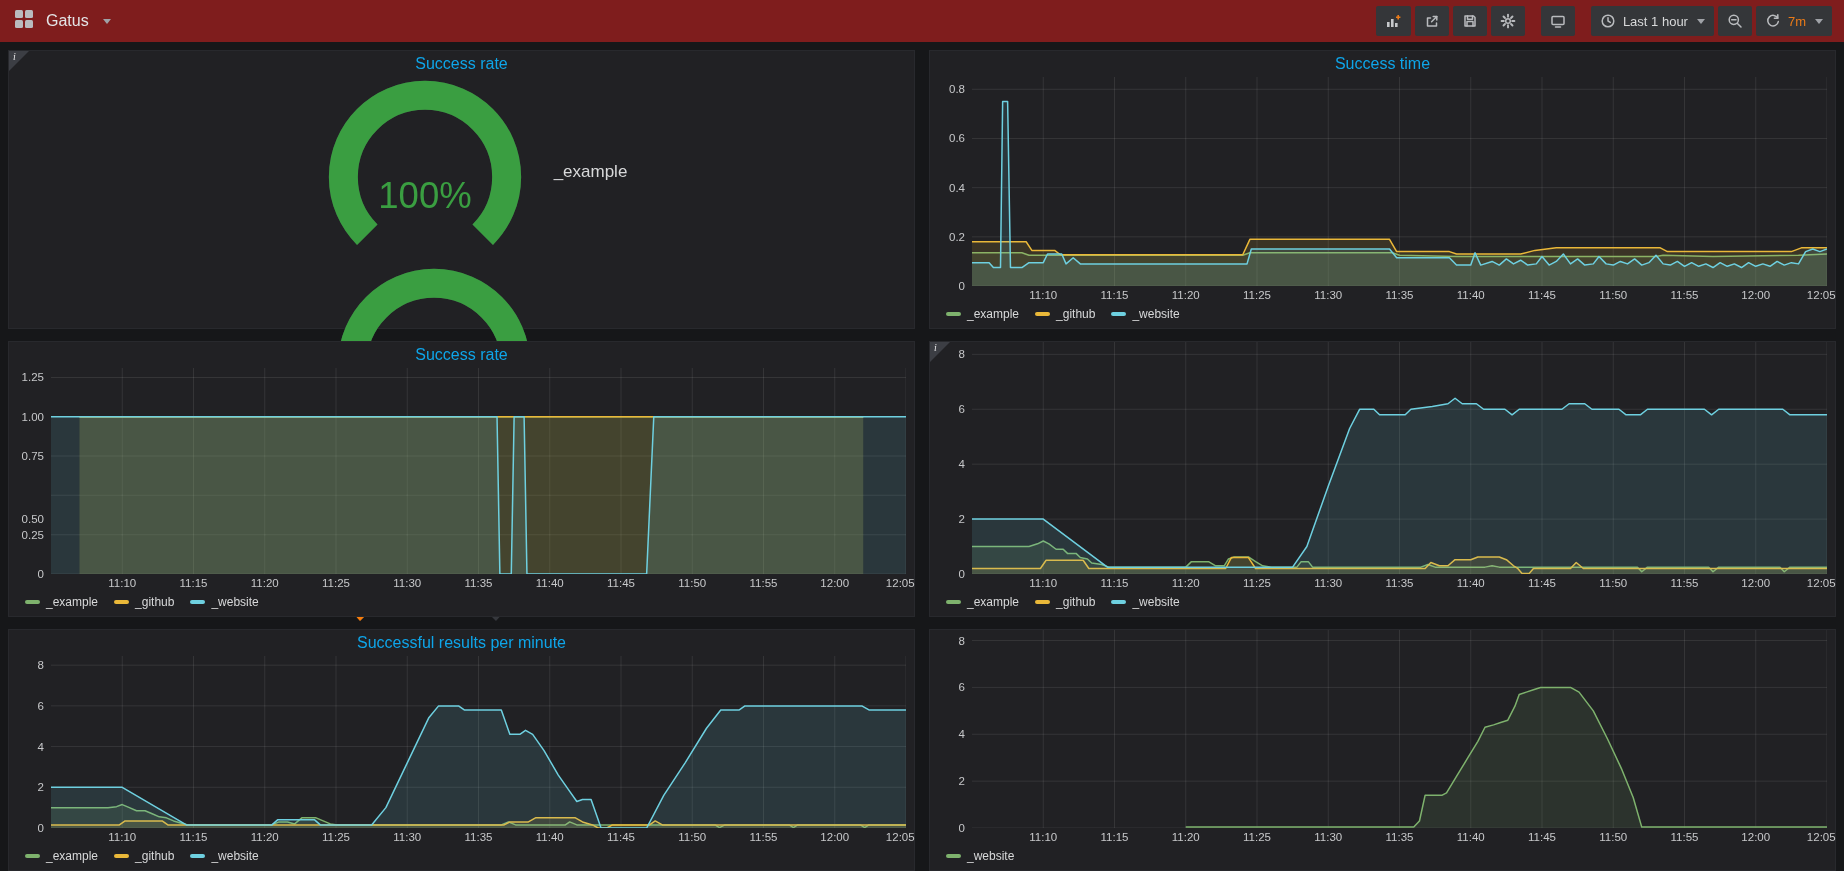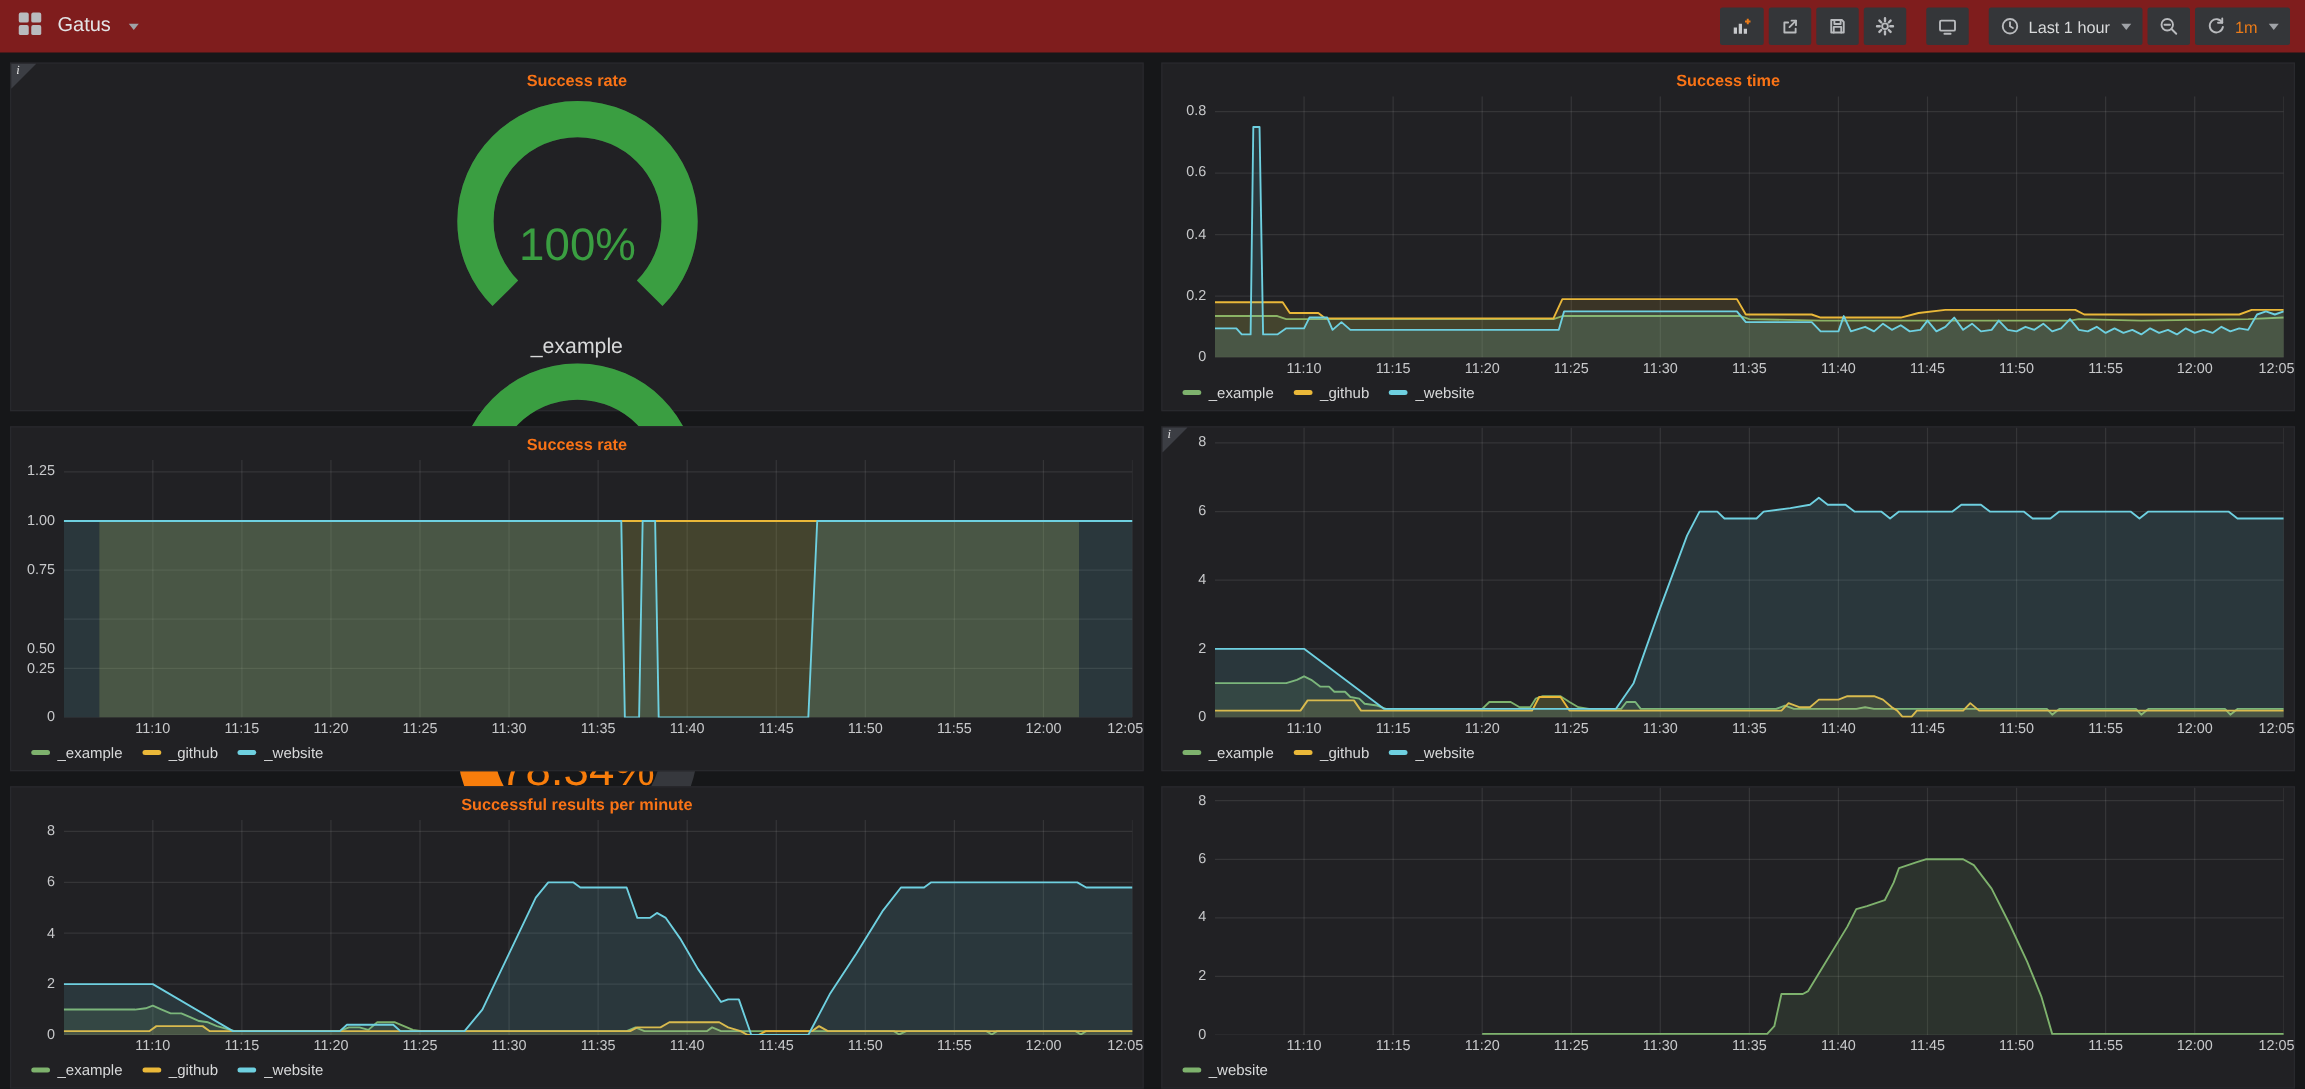--- a/index.html
+++ b/index.html
@@ -15,42 +15,42 @@
   .tool-btn { height:30px; min-width:34px; background:#343639; border-radius:2px; border:none; display:flex; align-items:center; justify-content:center; gap:7px; padding:0 9px; color:#d8d9da; font-size:13px; cursor:pointer; font-family:inherit; }
   .tool-btn svg { display:block; }
   .grp-gap { width:8px; }
   .interval { color:#eb7b18; font-weight:500; }
   .icon-stroke { stroke:#b9bbbe; fill:none; stroke-width:1.5; stroke-linecap:round; stroke-linejoin:round; }
   .icon-fill { fill:#b9bbbe; }
 
   
   .dashboard { padding:8px; display:grid; grid-template-columns:1fr 1fr; grid-template-rows:279px 276px 242px; gap:12px 14px; }
   .panel { background:#212124; border:1px solid #28292d; position:relative; display:flex; flex-direction:column; min-height:0; }
-  .panel-header { height:26px; flex:none; display:flex; align-items:center; justify-content:center; font-size:13px; font-weight:700; color:#f97316; cursor:pointer; }
+  .panel-header { height:26px; flex:none; display:flex; align-items:center; justify-content:center; font-size:16px; font-weight:400; color:#0ea5e9; cursor:pointer; }
   .panel-body { flex:1; min-height:0; display:flex; flex-direction:column; padding:0 8px 4px; }
   .corner-info { position:absolute; top:0; left:0; width:0; height:0; border-top:20px solid #3c3e44; border-right:20px solid transparent; cursor:pointer; z-index:2; }
   .corner-info span { position:absolute; top:-20px; left:4px; font-size:10px; font-style:italic; font-family:"Liberation Serif", serif; color:#e8e8e8; }
 
   
   .plot-row { flex:1; display:flex; min-height:0; }
   .y-axis { width:34px; flex:none; position:relative; }
   .y-axis span { position:absolute; right:7px; transform:translateY(-50%); font-size:11.5px; color:#c7c8ca; white-space:nowrap; }
   .plot { flex:1; position:relative; min-width:0; }
   .plot svg { position:absolute; inset:0; width:100%; height:100%; }
   .grid-line { stroke:rgba(255,255,255,0.09); stroke-width:1; vector-effect:non-scaling-stroke; }
   .x-axis { position:relative; height:18px; flex:none; margin-left:34px; }
   .x-axis span { position:absolute; top:3px; transform:translateX(-50%); font-size:11.5px; color:#c7c8ca; white-space:nowrap; }
   .x-axis span.last { transform:translateX(-70%); }
   .legend { height:20px; flex:none; display:flex; align-items:center; gap:16px; padding-left:8px; }
   .legend-item { display:flex; align-items:center; gap:6px; font-size:12px; color:#d8d9da; cursor:pointer; }
   .swatch { width:15px; height:4px; border-radius:2px; display:inline-block; }
 
   
   .gauge-row { flex:1; display:flex; align-items:center; justify-content:space-evenly; }
-  .gauge { display:flex; flex-direction:column; align-items:center; }
+  .gauge { display:flex; flex-direction:row; align-items:center; }
   .gauge-value { font-size:34px; font-weight:500; font-family:"Liberation Sans", sans-serif; }
   .gauge-label { font-size:17px; color:#d8d9da; margin-top:2px; }
 </style>
 </head>
 <body>
 
 <header class="navbar">
   <div class="brand">
     <span>
       <svg width="20" height="20" viewBox="0 0 20 20">
@@ -130,21 +130,21 @@
         </svg>
       </span>
     </button>
     <button class="tool-btn">
       <span>
         <svg width="16" height="16" viewBox="0 0 16 16">
           <path class="icon-stroke" d="M12.8 5.2A5.3 5.3 0 1 0 13.3 8.6"></path>
           <path class="icon-stroke" d="M12.8 1.8v3.4H9.4"></path>
         </svg>
       </span>
-      <span class="interval">1m</span>
+      <span class="interval">7m</span>
       <span class="caret"></span>
     </button>
   </div>
 </header>
 
 <main class="dashboard">
 
   <section class="panel">
     <div class="corner-info">
         <span>i</span>

